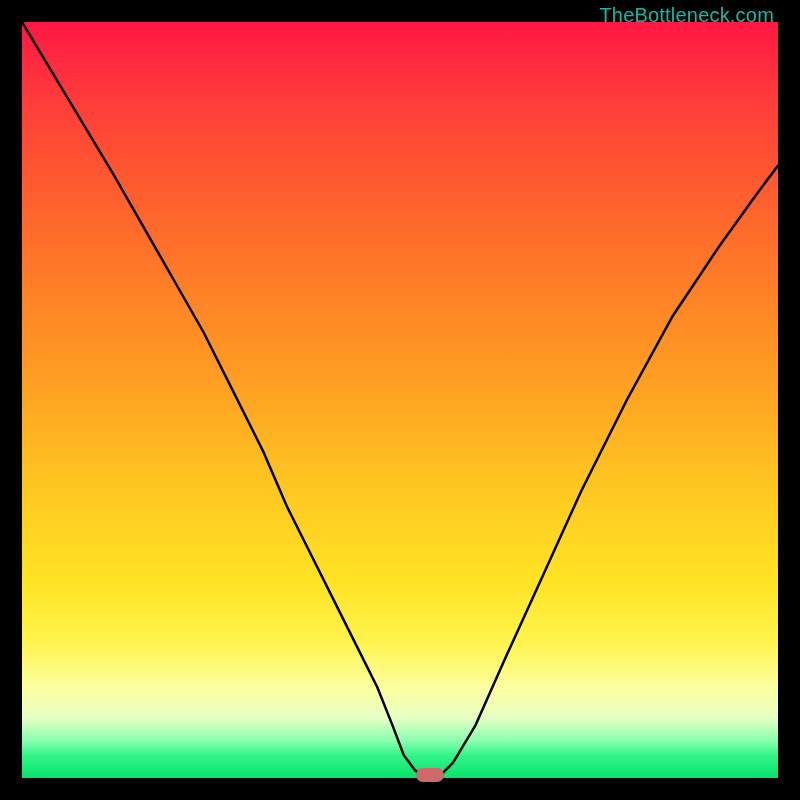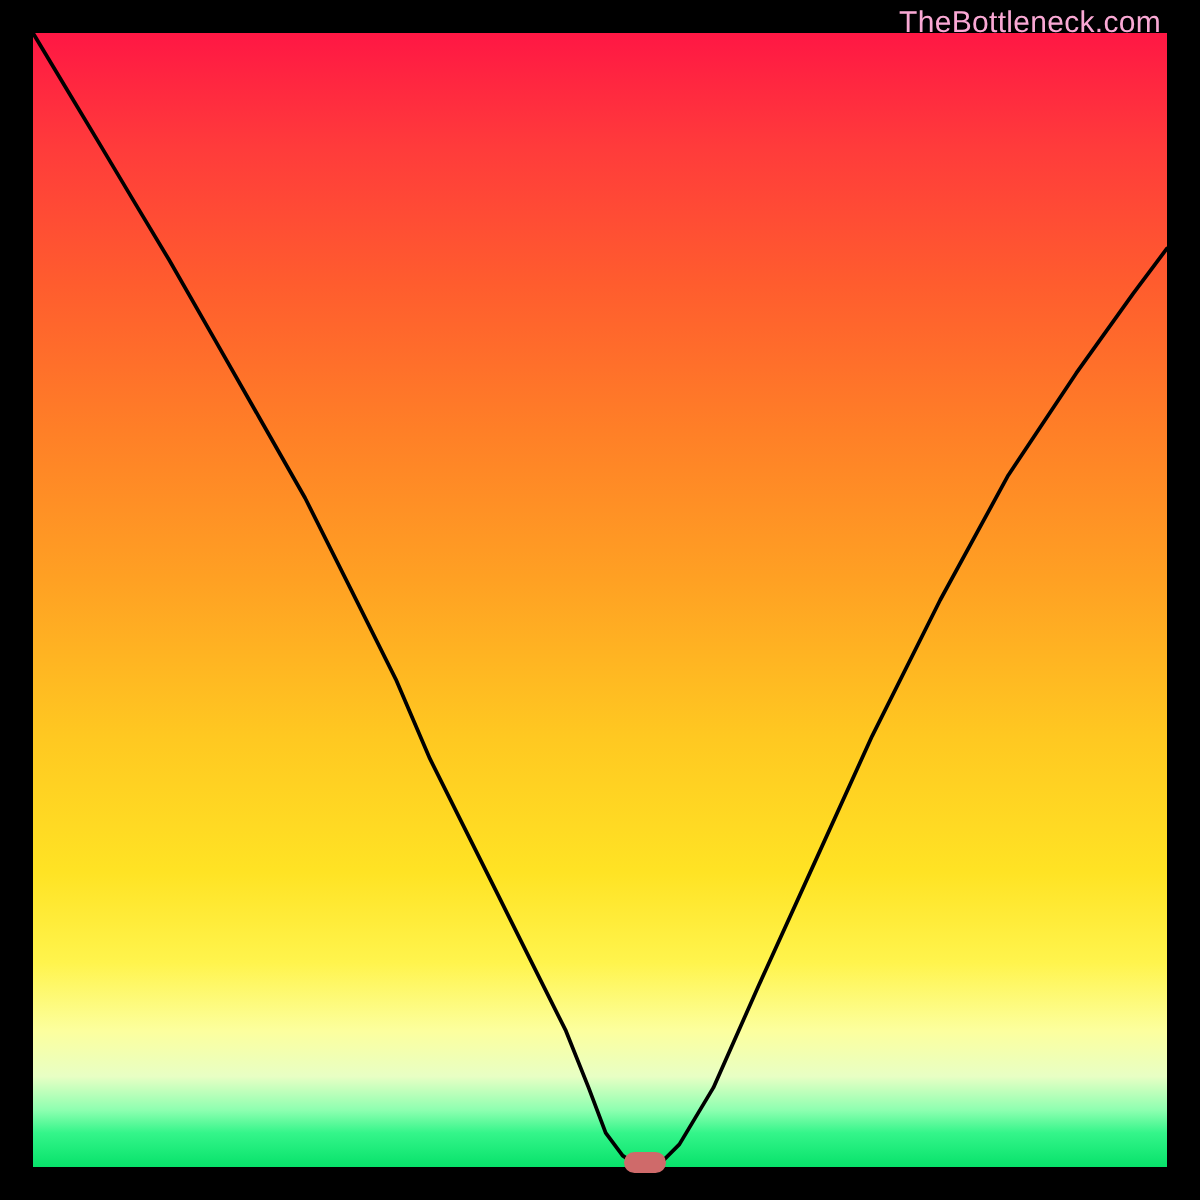--- a/index.html
+++ b/index.html
@@ -38,21 +38,21 @@
       #e8ffc4 92%,
       #8dffb0 95%,
       #34f58a 97%,
       #07e26a 100%
     );
   }
   .attribution {
     position: absolute;
     top: 4px;
     right: 26px;
-    color: #f9a8d4;
+    color: #14b8a6;
     font-size: 20px;
     font-weight: 500;
     letter-spacing: 0.2px;
     user-select: none;
     text-align: center;
   }
   svg.curve {
     position: absolute;
     left: 0;
     top: 0;

